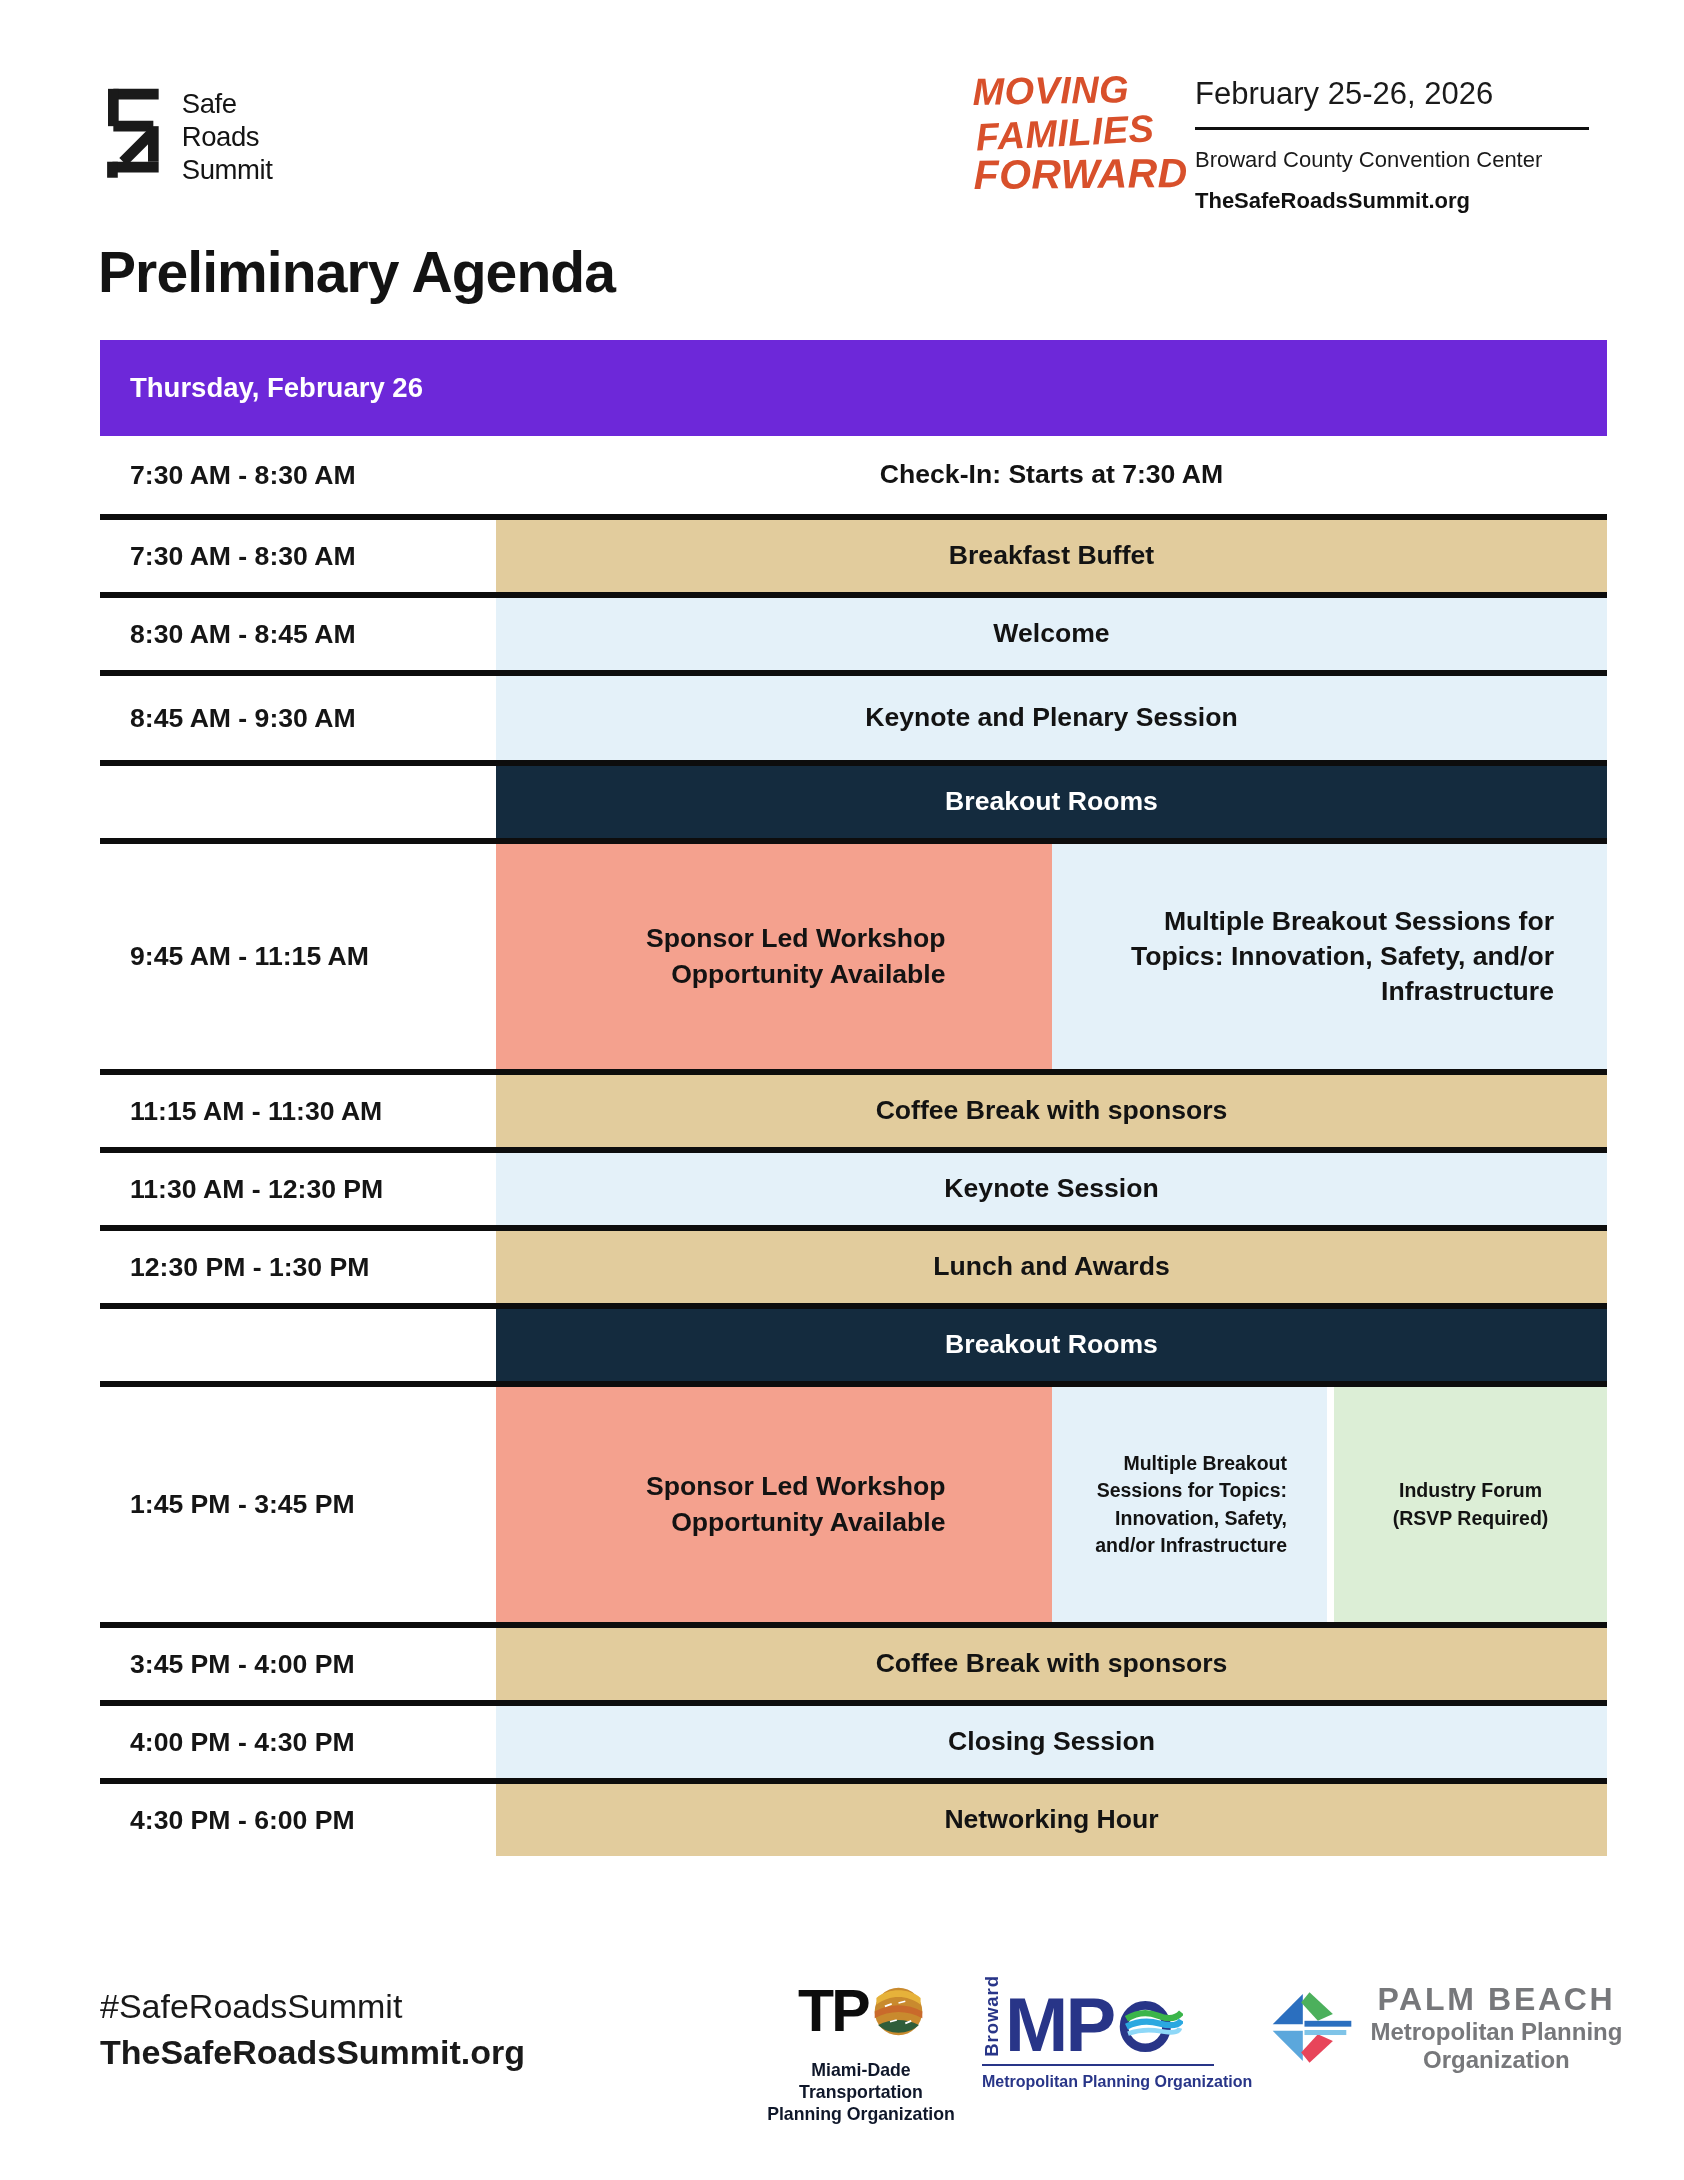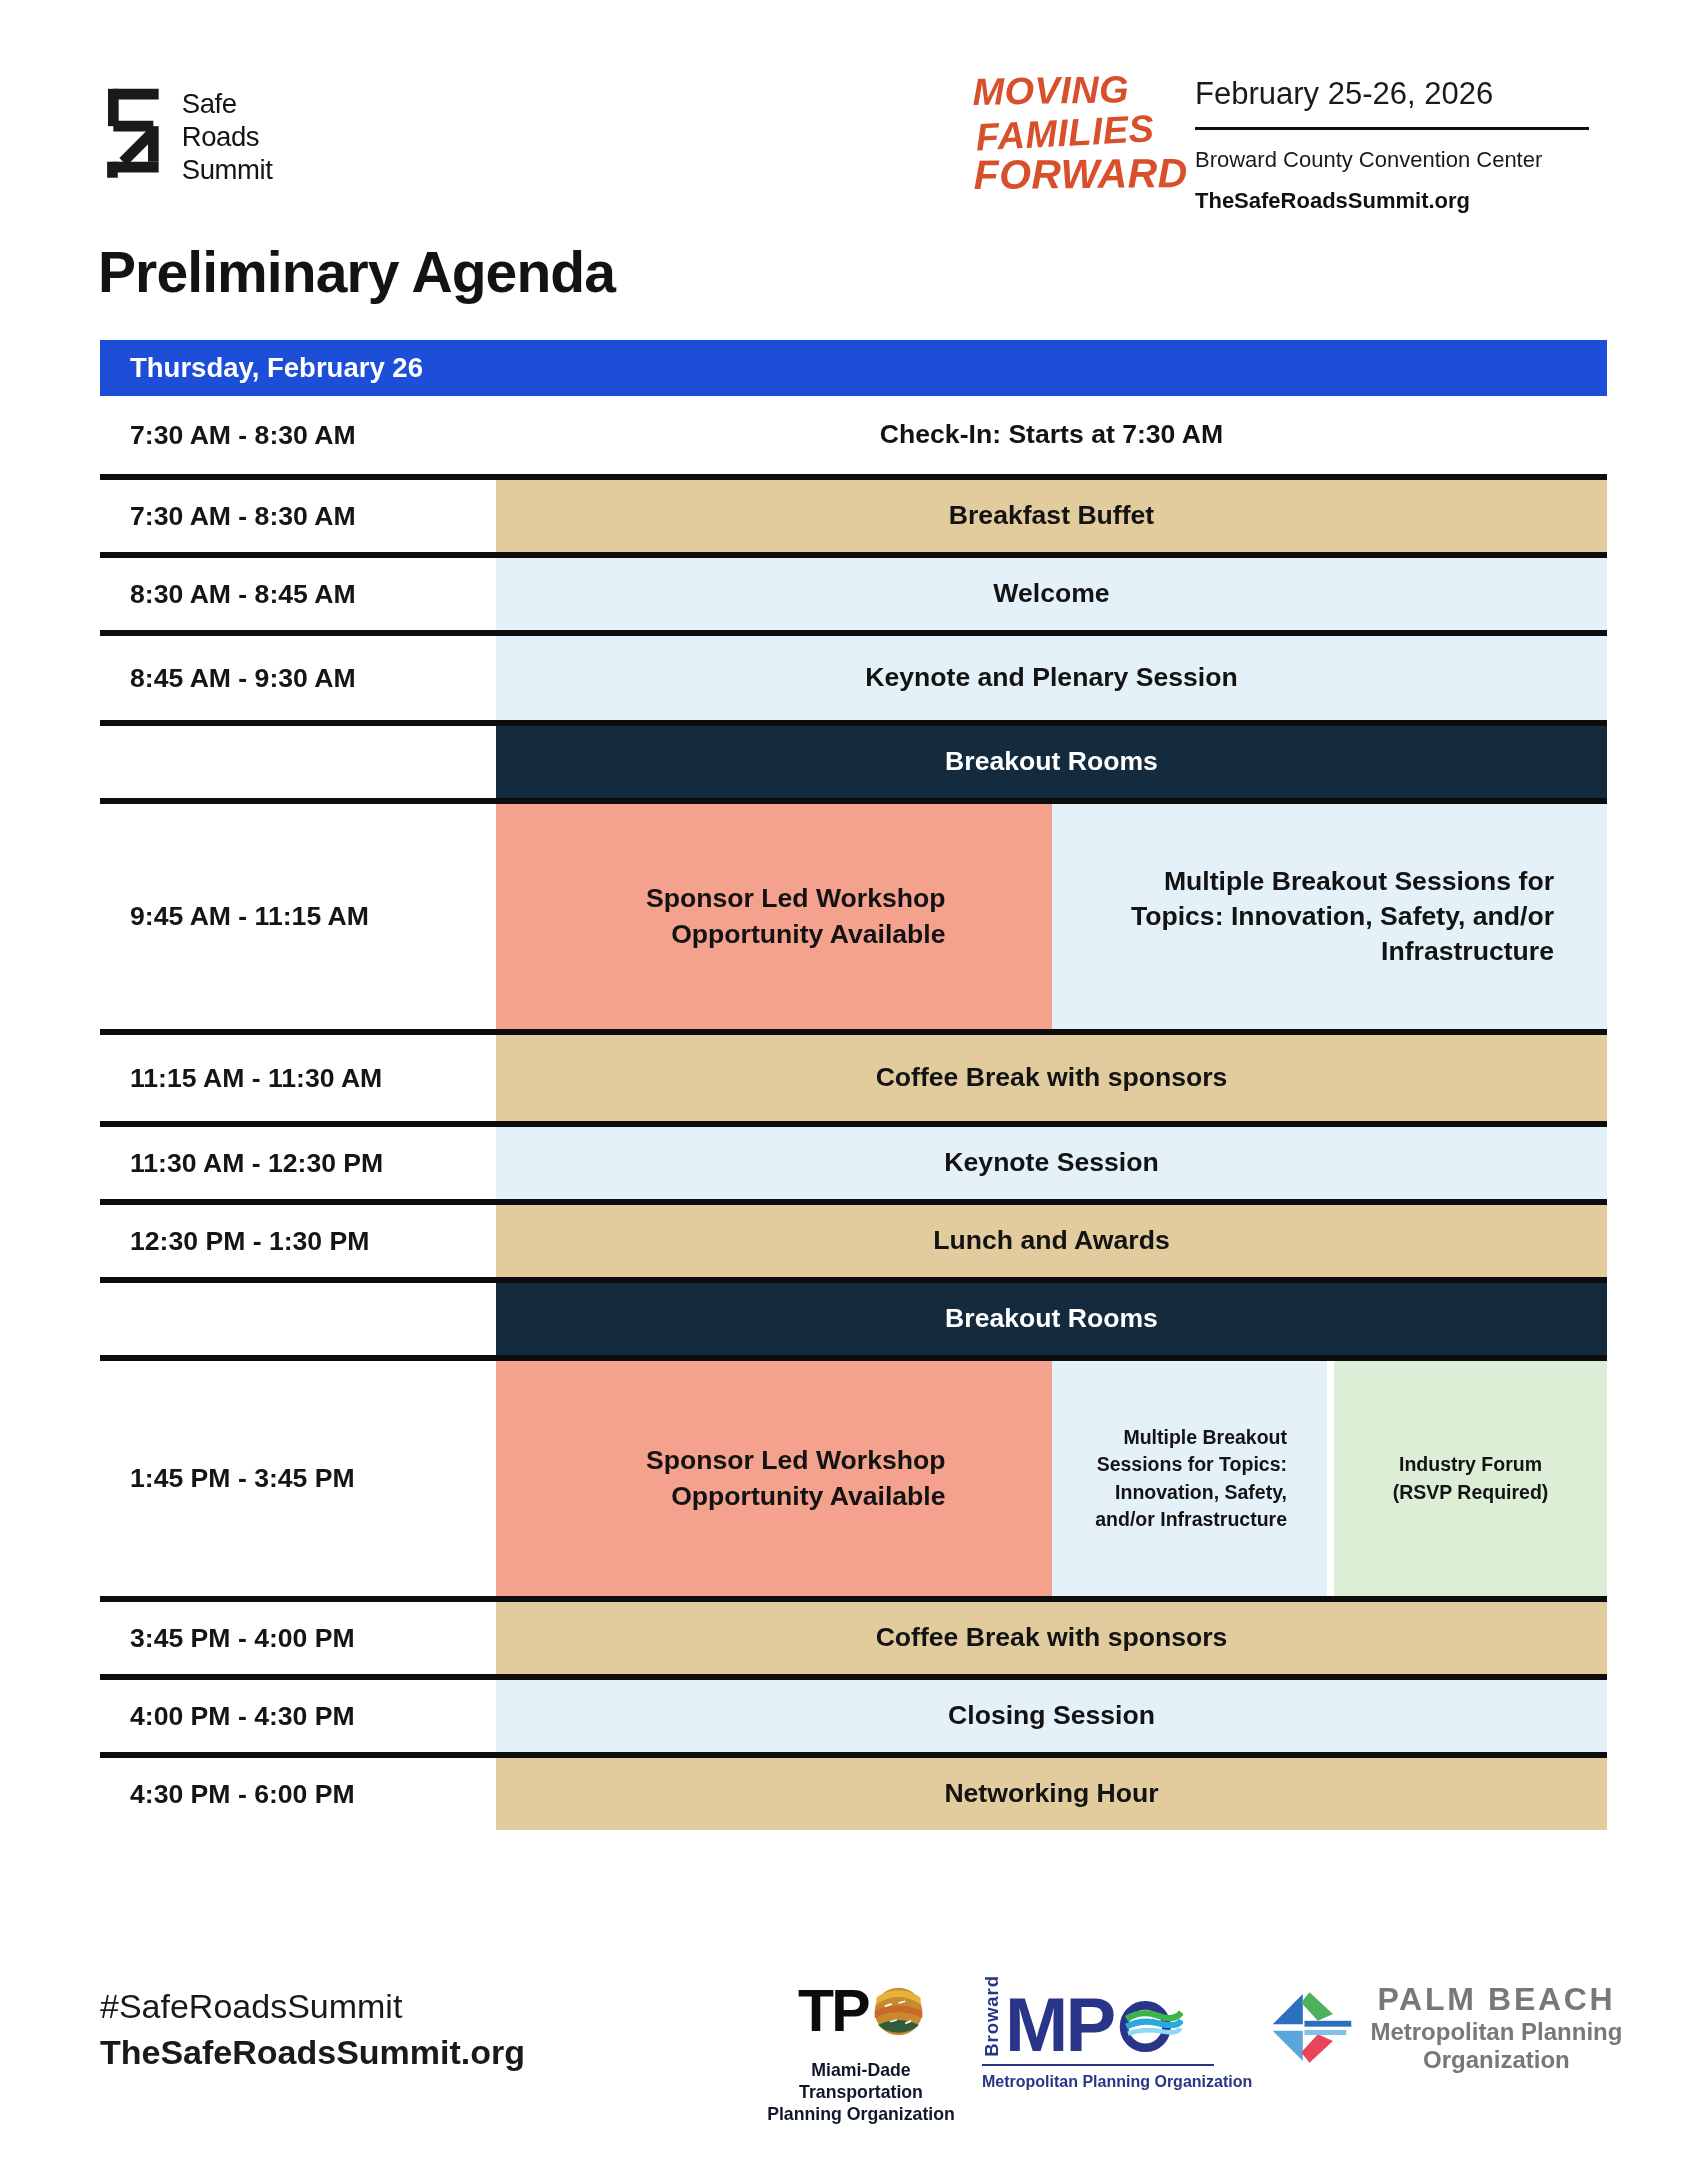--- a/index.html
+++ b/index.html
@@ -21,21 +21,21 @@
   .event .dates{font-size:31px;color:#1a1a1a}
   .event .rule{height:2.7px;background:#101010;margin:15px 0 17px}
   .event .venue{font-size:22px;margin-bottom:15px;color:#1a1a1a}
   .event .url{font-size:22px;font-weight:700;color:#111}
 
   .page-title{position:absolute;left:98px;top:239px;font-size:57px;font-weight:800;
               letter-spacing:-0.9px;color:#131313}
 
   
   .agenda{position:absolute;left:100px;top:340px;width:1507px}
-  .banner{height:56px;background:#1d4ed8;color:#fff;display:flex;align-items:center;
+  .banner{height:96px;background:#6d28d9;color:#fff;display:flex;align-items:center;
           padding-left:30px;box-sizing:border-box;font-size:27.5px;font-weight:700}
   .row{display:flex;box-sizing:border-box;border-top:6.2px solid #0d0d0d;background:#fff}
   .row.first{border-top:none}
   .time{flex:0 0 396px;display:flex;align-items:center;padding-left:30px;box-sizing:border-box;
         font-size:26.6px;font-weight:700;background:#fff;color:#151515}
   .cells{flex:1;display:flex;min-width:0}
   .cell{flex:1;display:flex;flex-direction:column;align-items:center;justify-content:center;
         text-align:right;font-size:26.6px;font-weight:700;padding:0 49px;box-sizing:border-box;
         line-height:1.32;color:#131313}
   .cell.small{font-size:19.5px;line-height:1.4;padding:0 17.7px}
@@ -155,21 +155,21 @@
     <div class="time">9:45 AM - 11:15 AM</div>
     <div class="cells">
             <div class="cell bg-salmon" style="flex: 0 0 50%; padding-left: 106px; padding-right: 106px;">
               <div>Sponsor Led Workshop Opportunity Available</div>
             </div>
             <div class="cell bg-blue" style="padding-left: 53px; padding-right: 53px;">
               <div>Multiple Breakout Sessions for Topics: Innovation, Safety, and/or Infrastructure</div>
             </div>
           </div>
   </div>
-        <div class="row" style="height: 92px;">
+        <div class="row" style="height: 78px;">
     <div class="time">11:15 AM - 11:30 AM</div>
     <div class="cells">
             <div class="cell bg-tan">
               <div>Coffee Break with sponsors</div>
             </div>
           </div>
   </div>
         <div class="row" style="height: 78px;">
     <div class="time">11:30 AM - 12:30 PM</div>
     <div class="cells">

